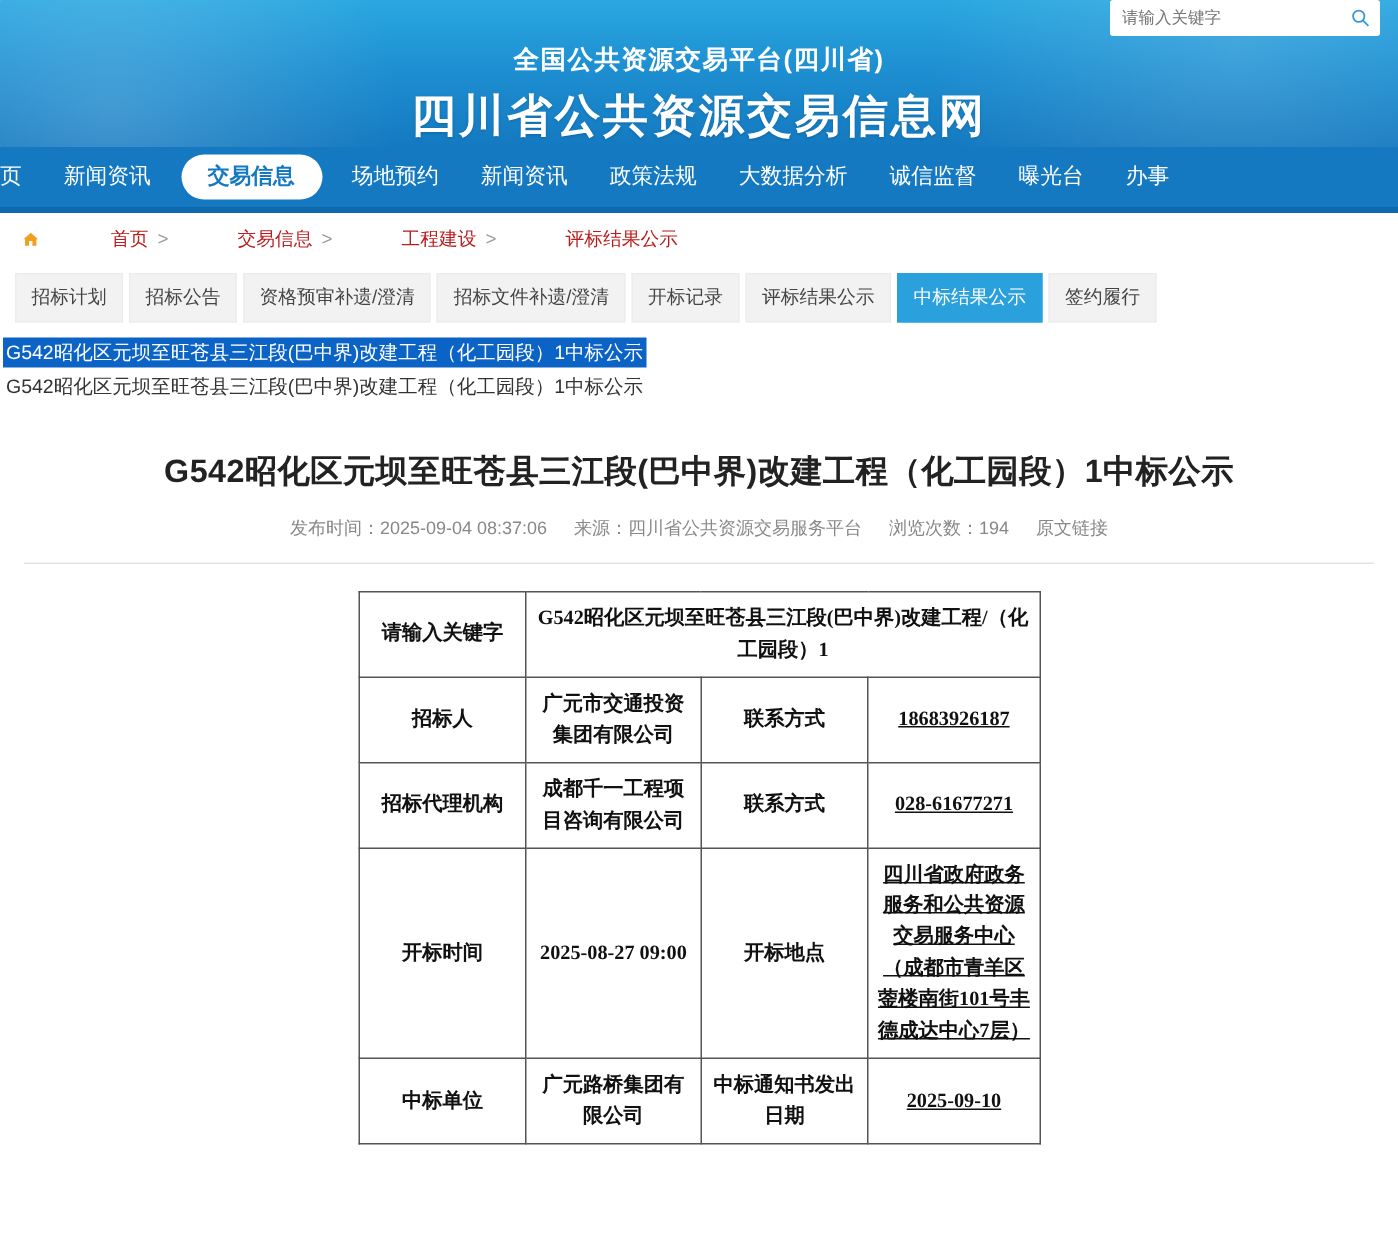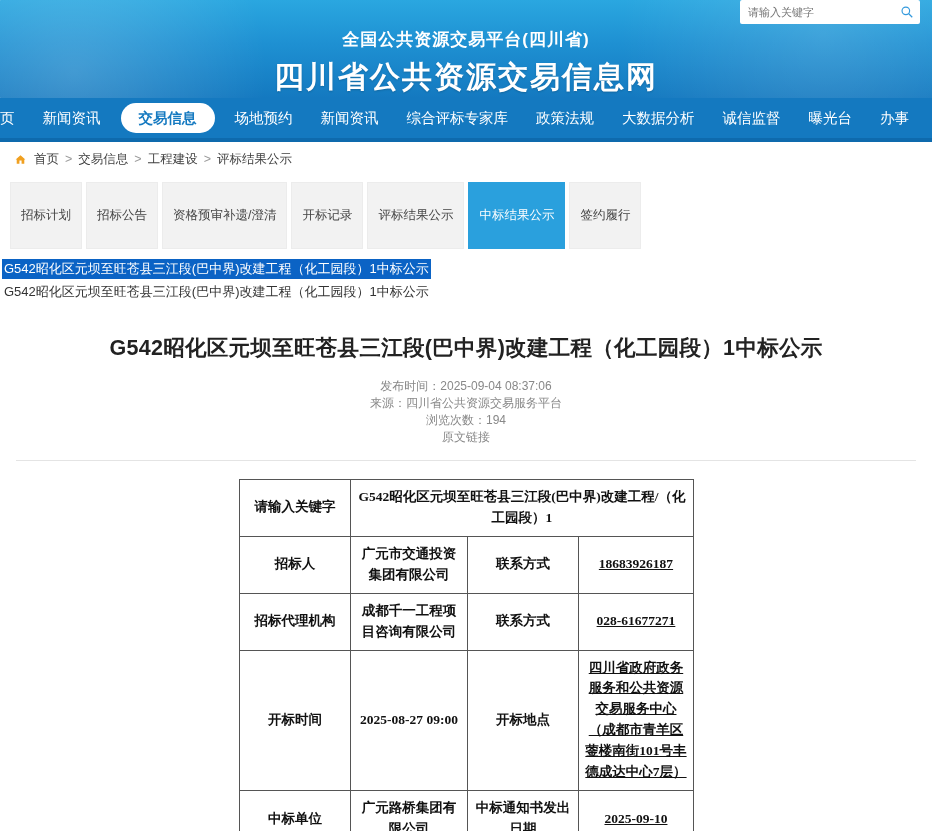--- a/index.html
+++ b/index.html
@@ -120,36 +120,36 @@
   .crumb {
     height: 34px;
     display: flex;
     align-items: center;
     padding: 0 14px;
     font-size: 12.5px;
     color: #555;
     gap: 4px;
   }
   .crumb .home-ico { width: 13px; height: 13px; margin-right: 3px; }
-  .crumb a { color: #404040; text-decoration: none; cursor: pointer; }
+  .crumb a { color: #b91c1c; text-decoration: none; cursor: pointer; margin-left: 40px; }
   .crumb .sep { color: #999; margin: 0 2px; }
 
   
   .chips {
     display: flex;
     gap: 4px;
     padding: 6px 10px 10px 10px;
     align-items: center;
     flex-wrap: nowrap;
   }
   .chip {
     background: #f2f2f2;
     color: #444;
     font-size: 12.5px;
-    padding: 24px 10px;
+    padding: 7px 10px;
     white-space: nowrap;
     cursor: pointer;
     border: 1px solid #ececec;
   }
   .chip.active {
     background: #2aa0dd;
     color: #ffffff;
     border-color: #2aa0dd;
   }
 
@@ -176,22 +176,23 @@
     font-weight: bold;
     color: #222;
     margin: 26px 0 16px 0;
     letter-spacing: 0.3px;
   }
   .art-meta {
     text-align: center;
     font-size: 12px;
     color: #888;
     display: flex;
+    justify-content: center;
+    gap: 18px;
     padding-bottom: 14px;
-    flex-direction: column;
   }
   .art-meta .link { color: #888; text-decoration: none; cursor: pointer; }
   .divider { border-top: 1px solid #e4e4e4; margin: 0 0 18px 0; }
 
   .doc-title {
     text-align: center;
     font-family: "Liberation Serif", serif;
     font-size: 19px;
     font-weight: bold;
     color: #111;
@@ -242,21 +243,20 @@
     <div class="banner-main">四川省公共资源交易信息网</div>
   </div>
 </div>
 
 <div class="navbar">
   <div class="nav-item first">页</div>
   <div class="nav-item">新闻资讯</div>
   <div class="nav-item active">交易信息</div>
   <div class="nav-item">场地预约</div>
   <div class="nav-item">新闻资讯</div>
-  <div class="nav-item">综合评标专家库</div>
   <div class="nav-item">政策法规</div>
   <div class="nav-item">大数据分析</div>
   <div class="nav-item">诚信监督</div>
   <div class="nav-item">曝光台</div>
   <div class="nav-item">办事</div>
 </div>
 <div class="nav-under"></div>
 
 <div class="crumb">
   <svg class="home-ico" viewBox="0 0 24 24">
@@ -268,20 +268,21 @@
   <span class="sep">&gt;</span>
   <a>工程建设</a>
   <span class="sep">&gt;</span>
   <a>评标结果公示</a>
 </div>
 
 <div class="chips">
   <div class="chip">招标计划</div>
   <div class="chip">招标公告</div>
   <div class="chip">资格预审补遗/澄清</div>
+  <div class="chip">招标文件补遗/澄清</div>
   <div class="chip">开标记录</div>
   <div class="chip">评标结果公示</div>
   <div class="chip active">中标结果公示</div>
   <div class="chip">签约履行</div>
 </div>
 
 <div class="hl-wrap">
   <div class="hl-line1">G542昭化区元坝至旺苍县三江段(巴中界)改建工程（化工园段）1中标公示</div>
   <div class="hl-line2">G542昭化区元坝至旺苍县三江段(巴中界)改建工程（化工园段）1中标公示</div>
 </div>

